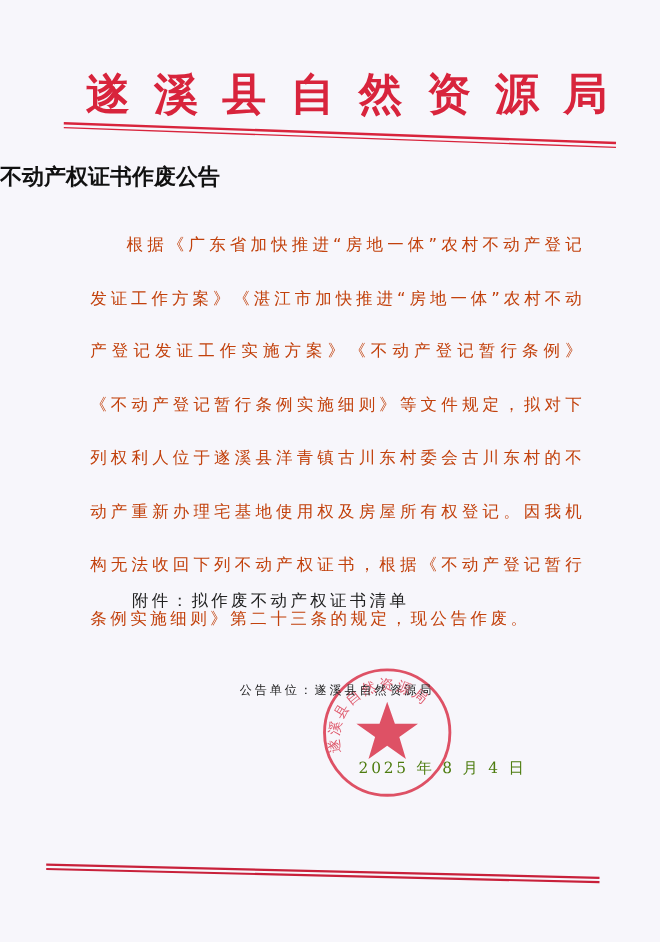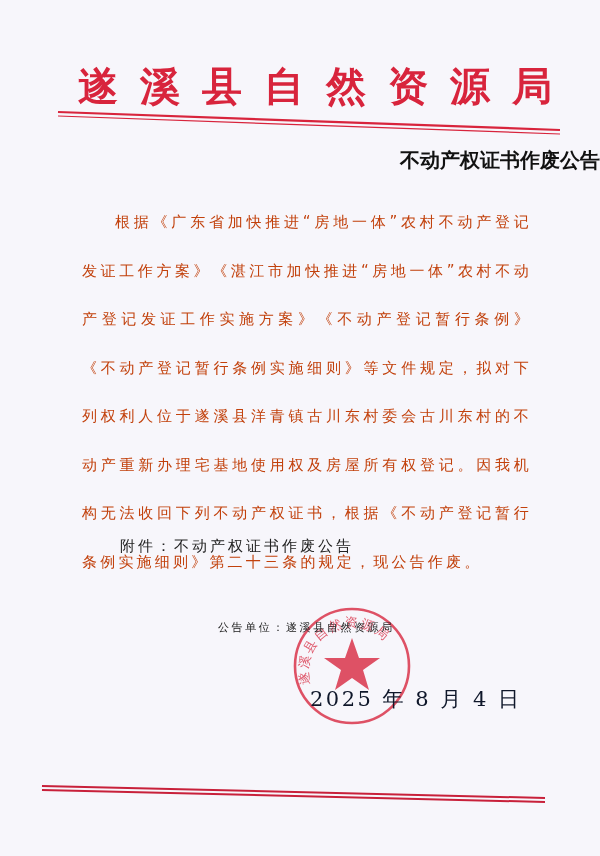--- a/index.html
+++ b/index.html
@@ -3,50 +3,50 @@
 <meta charset="utf-8">
 <style>
   html, body { margin:0; padding:0; }
   body { width:600px; height:856px; background:#f7f6fb; position:relative; overflow:hidden;
          font-family:"DejaVu Serif", serif; color:#1a1a1a; }
   .page { position:absolute; left:0; top:0; width:600px; height:856px; }
   .org-title { position:absolute; left:78px; top:56px; width:460px; height:60px;
                color:#d8243c; font-family:"DejaVu Serif", serif; font-weight:bold;
                font-size:40px; letter-spacing:22px; white-space:nowrap; line-height:60px; }
   .rule { position:absolute; }
-  .notice-title { position:absolute; left:0; top:145px; width:600px; text-align:right;
+  .notice-title { position:absolute; left:0; top:145px; width:600px; text-align:left;
                   font-size:20px; font-weight:bold; line-height:30px; color:#111; }
   .body-text { position:absolute; left:82px; top:198px; width:450px;
                font-family:"DejaVu Sans", sans-serif; font-size:15px; line-height:48.5px;
                letter-spacing:3.2px; text-align:justify; text-indent:33px; color:#c2410c; margin:0; }
   .attachment { position:absolute; left:120px; top:534px; font-family:"DejaVu Sans", sans-serif;
                 font-size:15px; letter-spacing:3px; color:#222; line-height:24px; }
   .issuer { position:absolute; left:218px; top:616px; font-family:"DejaVu Sans", sans-serif;
             font-size:11px; letter-spacing:2.6px; color:#222; line-height:24px; }
-  .date { position:absolute; left:310px; top:687px; font-family:"DejaVu Serif", serif;
-          font-size:21px; letter-spacing:2.5px; color:#0f172a; line-height:24px; }
+  .date { position:absolute; left:326px; top:687px; font-family:"DejaVu Serif", serif;
+          font-size:14px; letter-spacing:2.5px; color:#4d7c0f; line-height:24px; }
   .stamp { position:absolute; left:290px; top:604px; width:124px; height:124px; pointer-events:none; }
 </style>
 </head>
 <body>
 
 <div class="page">
 
   <div class="org-title">遂溪县自然资源局</div>
 
   <svg class="rule" style="left:0;top:0;" width="600" height="150" viewBox="0 0 600 150">
     <line x1="58" y1="112" x2="560" y2="130" stroke="#d8243c" stroke-width="2.2"></line>
     <line x1="58" y1="116" x2="560" y2="134" stroke="#d8243c" stroke-width="1.2"></line>
   </svg>
 
   <div class="notice-title">不动产权证书作废公告</div>
 
   <p class="body-text">根据《广东省加快推进“房地一体”农村不动产登记发证工作方案》《湛江市加快推进“房地一体”农村不动产登记发证工作实施方案》《不动产登记暂行条例》《不动产登记暂行条例实施细则》等文件规定，拟对下列权利人位于遂溪县洋青镇古川东村委会古川东村的不动产重新办理宅基地使用权及房屋所有权登记。因我机构无法收回下列不动产权证书，根据《不动产登记暂行条例实施细则》第二十三条的规定，现公告作废。</p>
 
-  <div class="attachment">附件：不动产权证书作废公告</div>
+  <div class="attachment">附件：拟作废不动产权证书清单</div>
 
   <svg class="stamp" viewBox="0 0 124 124">
     <circle cx="62" cy="62" r="57" fill="none" stroke="#d9344a" stroke-width="2.6" opacity="0.85"></circle>
     <g>
       <polygon points="62,34 69,54 90,54 73,66 79,86 62,74 45,86 51,66 34,54 55,54" fill="#d9344a" opacity="0.85"></polygon>
     </g>
     <defs>
         <path id="arc" d="M 20,80 A 44,44 0 1 1 104,80"></path>
       </defs>
     <text font-family="DejaVu Sans, sans-serif" font-size="13" fill="#d9344a" opacity="0.8" letter-spacing="2">

